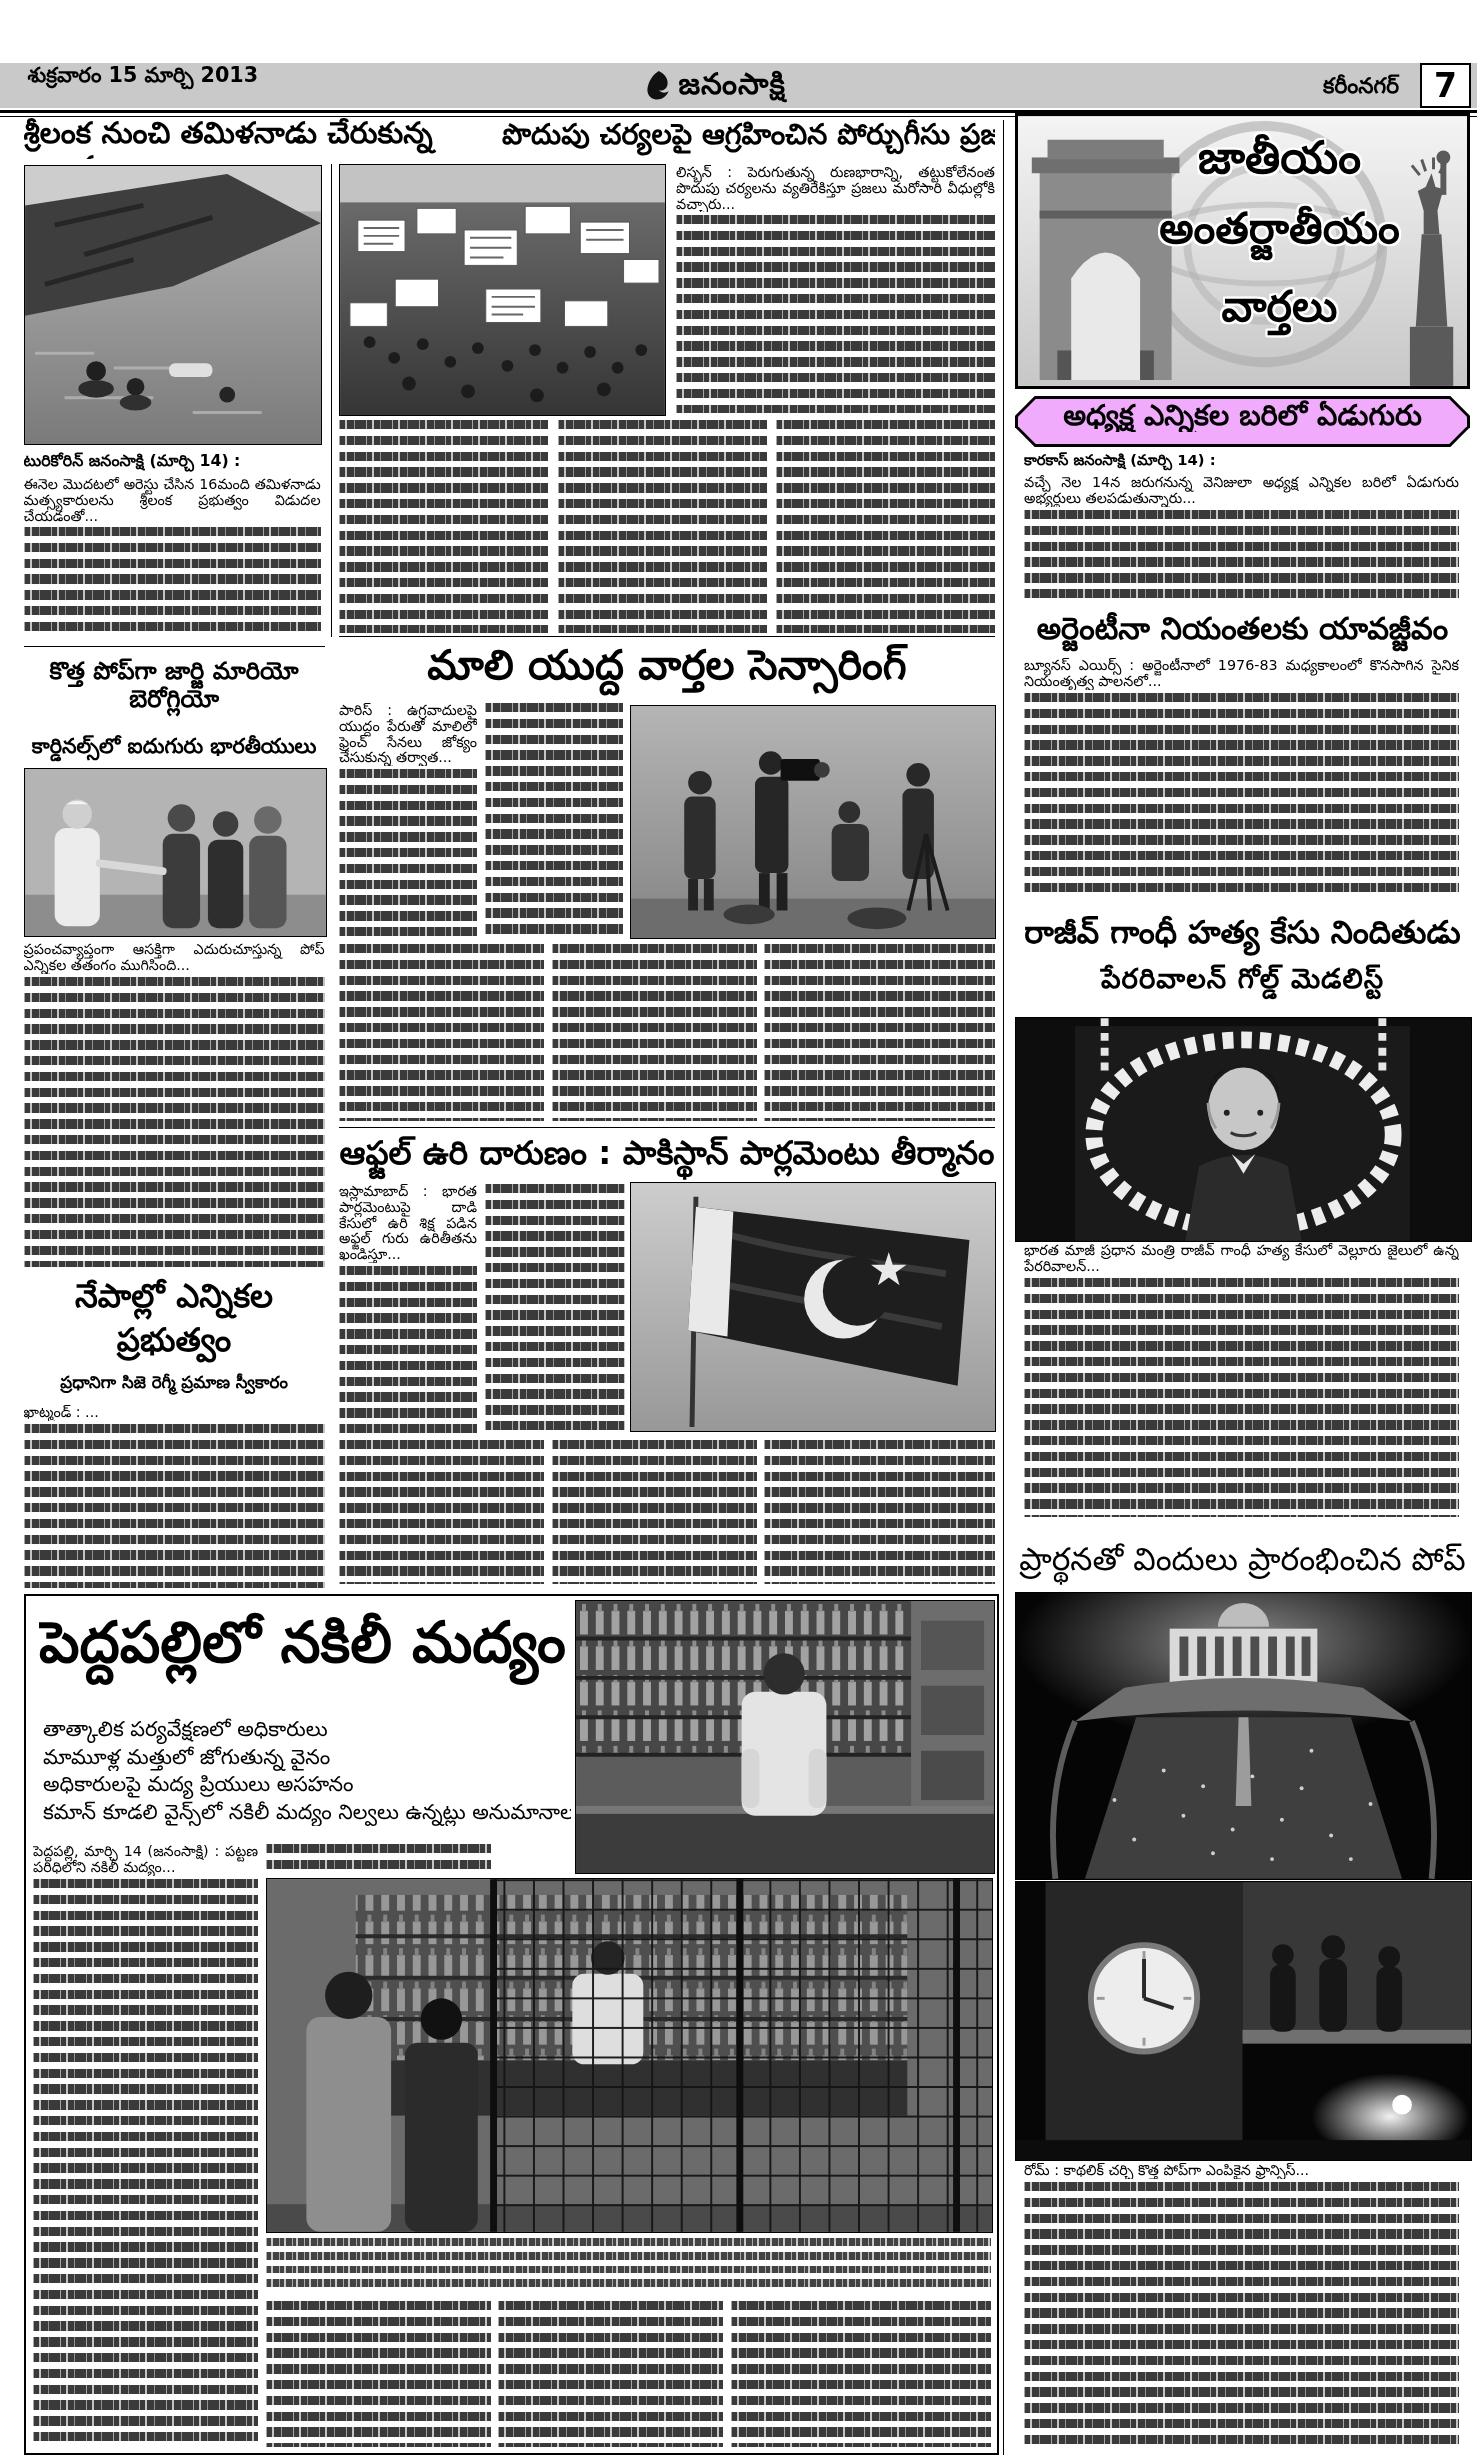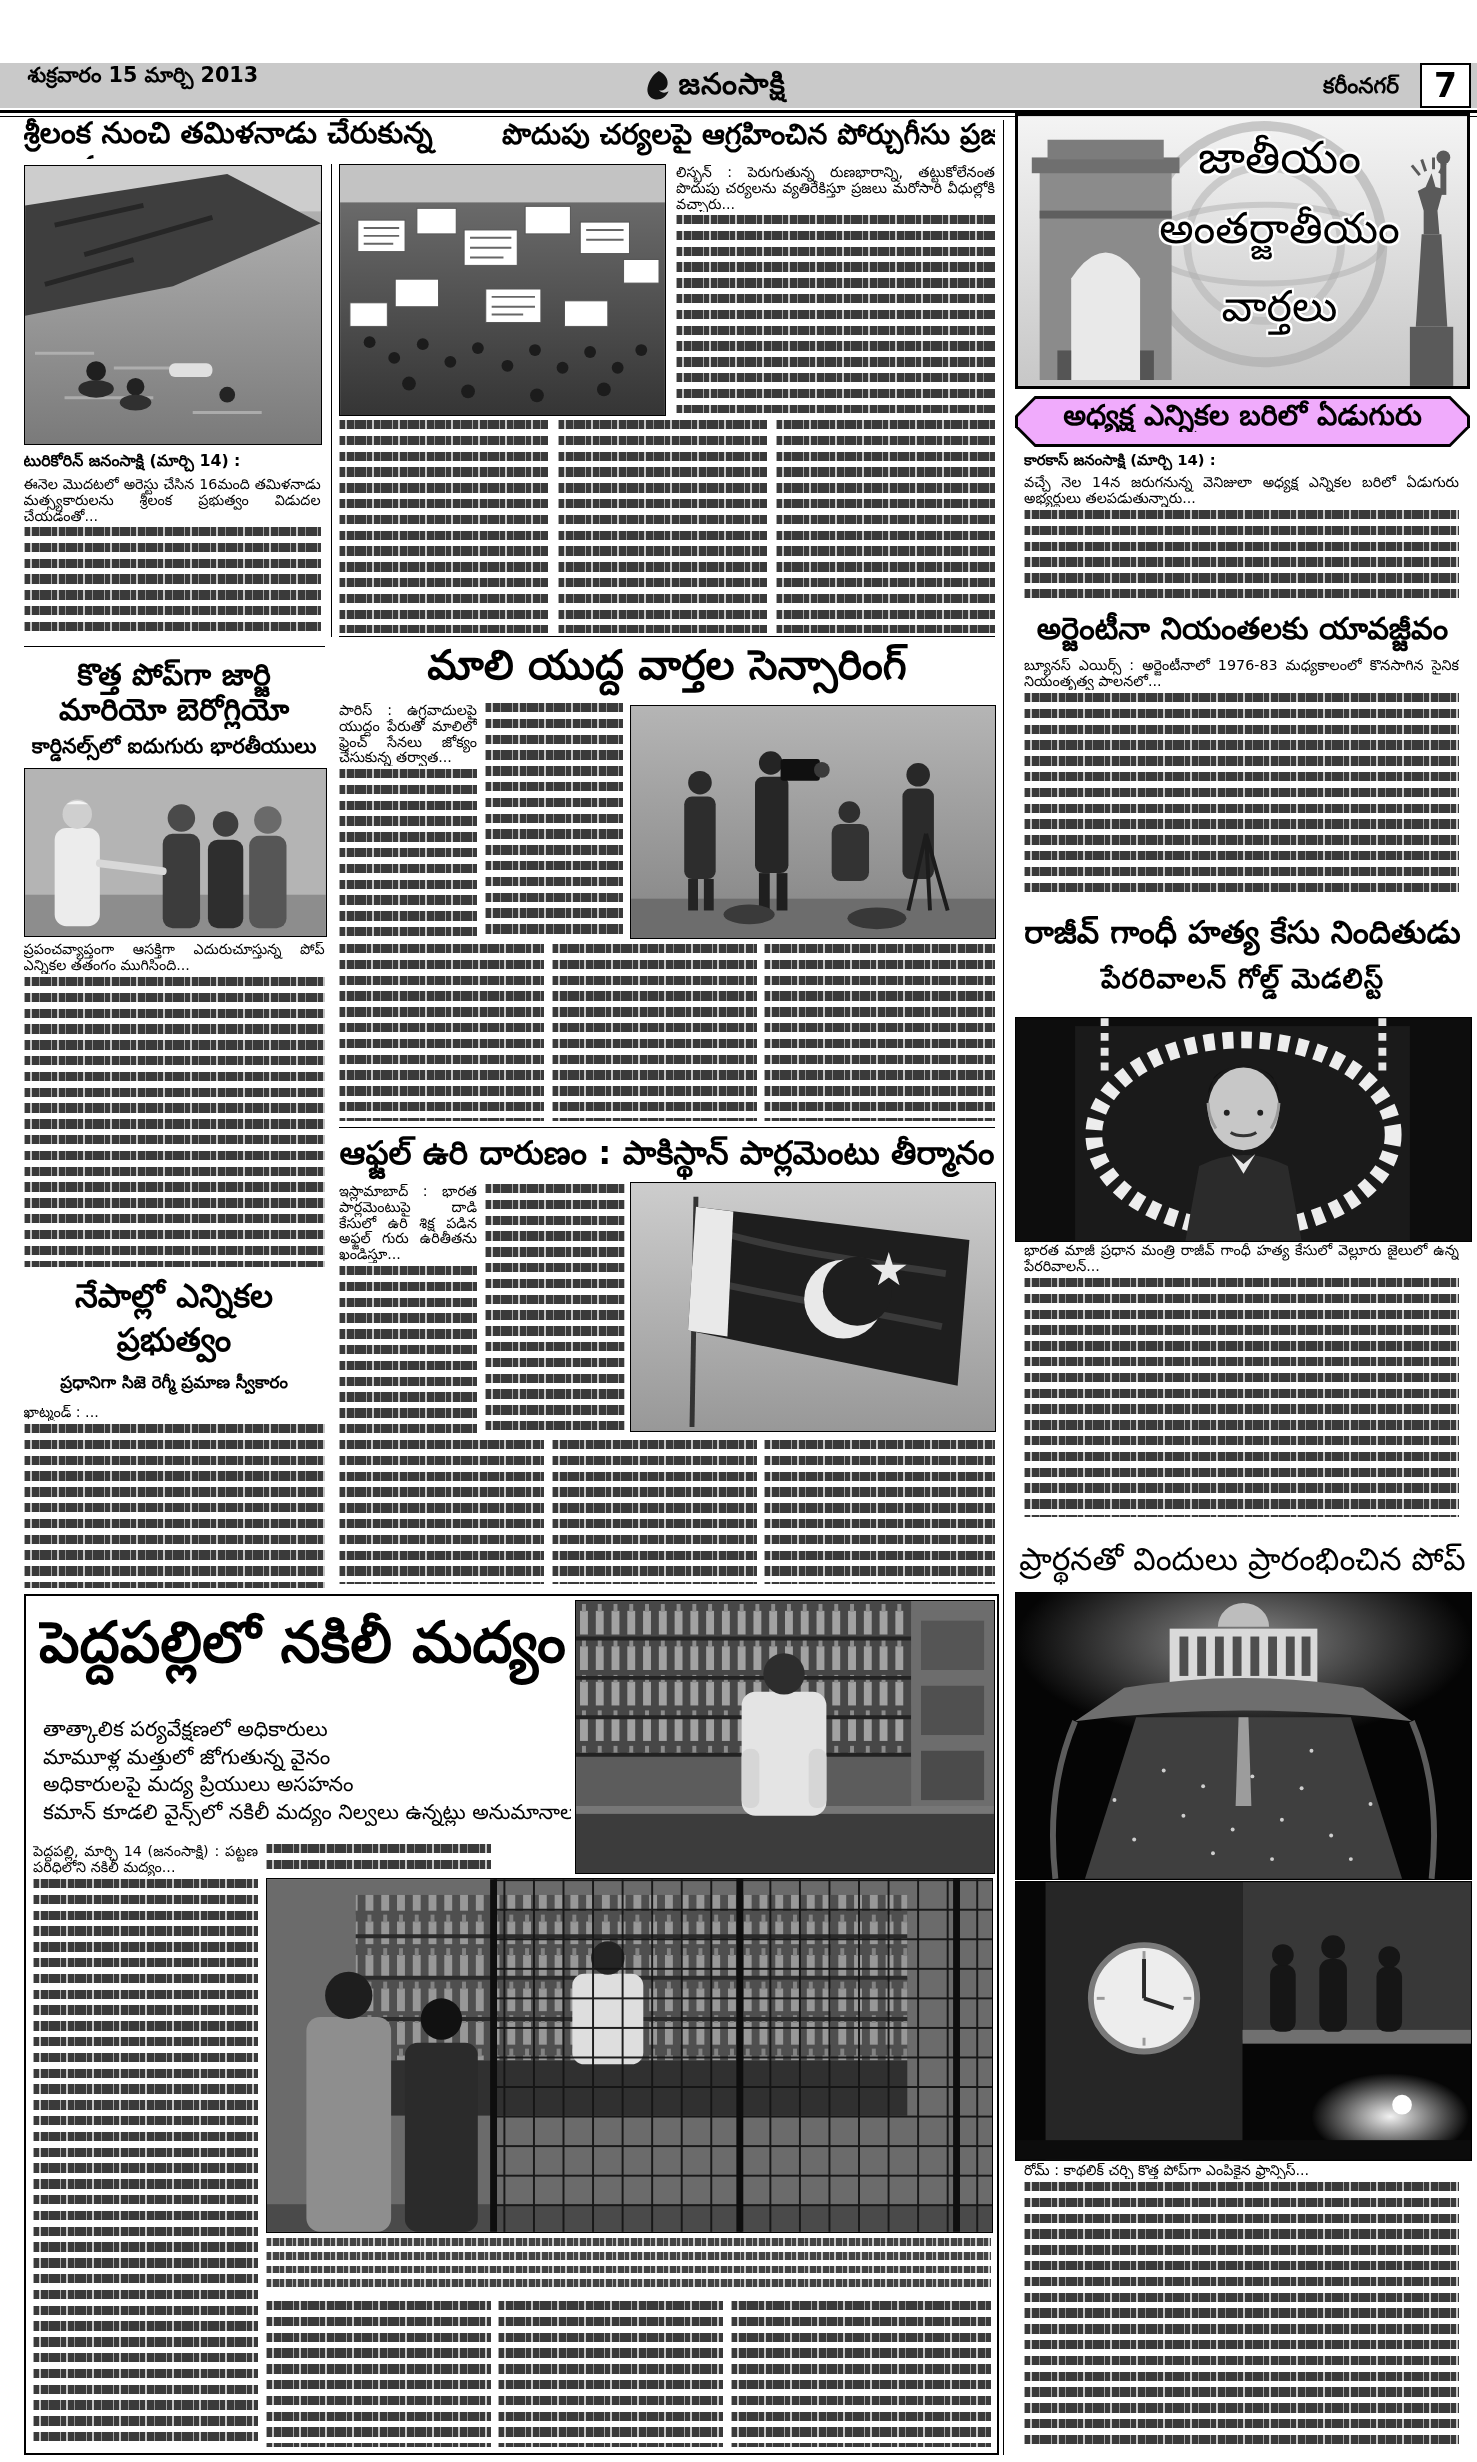--- a/index.html
+++ b/index.html
@@ -18,21 +18,21 @@
         rgba(255,255,255,.45) 14.8px 15.8px, transparent 15.8px 26.6px),
       repeating-linear-gradient(180deg, #1f1f1f 0 9.4px, #fff 9.4px 15.8px);}
   .sim-s{background-image:
       repeating-linear-gradient(90deg, rgba(255,255,255,.55) 0 1px, transparent 1px 4.9px,
         rgba(255,255,255,.7) 4.9px 6.9px, transparent 6.9px 12.8px),
       repeating-linear-gradient(180deg, #2a2a2a 0 7.9px, #fff 7.9px 13.8px);}
   .vr{width:1px;background:#000}
   .hr{height:1px;background:#000}
   .ph{border:1px solid #000;overflow:hidden;background:#9a9a9a}
   .headerbar{background:#c9c9c9;display:flex;}
-  .outline-txt{color:#000;font-weight:normal;
+  .outline-txt{color:#000;font-weight:bold;
      text-shadow:-2px -2px 0 #fff,2px -2px 0 #fff,-2px 2px 0 #fff,2px 2px 0 #fff,
                  0 -2px 0 #fff,0 2px 0 #fff,-2px 0 0 #fff,2px 0 0 #fff}
   .octa-outer{background:#000;
      clip-path:polygon(19.7px 0,calc(100% - 19.7px) 0,100% 19.7px,100% calc(100% - 19.7px),
        calc(100% - 19.7px) 100%,19.7px 100%,0 calc(100% - 19.7px),0 19.7px)}
   .octa-inner{position:absolute;left:3px;top:3px;right:3px;bottom:3px;background:#f0abfc;
      clip-path:polygon(17.7px 0,calc(100% - 17.7px) 0,100% 17.7px,100% calc(100% - 17.7px),
        calc(100% - 17.7px) 100%,17.7px 100%,0 calc(100% - 17.7px),0 17.7px);
      display:flex;align-items:flex-start;justify-content:center}
   .subhead-line{font-weight:normal;font-size:20.7px;line-height:27.6px;overflow:hidden;white-space:nowrap}
@@ -249,21 +249,21 @@
 <div class="abs body" style="left:339px;top:944px;width:205px;height:177px">
     <div class="sim"></div>
   </div>
 <div class="abs body" style="left:552px;top:944px;width:205px;height:177px">
     <div class="sim"></div>
   </div>
 <div class="abs body" style="left:764px;top:944px;width:231px;height:177px">
     <div class="sim"></div>
   </div>
 
-<div class="abs hl" style="left:23.6px;top:658px;width:301px;height:71px;font-size:30px">కొత్త పోప్‌గా జార్జి మారియో బెరోగ్లియో</div>
+<div class="abs hl" style="left:23.6px;top:658px;width:301px;height:71px;font-size:24px">కొత్త పోప్‌గా జార్జి మారియో బెరోగ్లియో</div>
 <div class="abs hl" style="left:23.6px;top:735px;width:301px;height:27.6px;font-size:20.7px;white-space:nowrap">కార్డినల్స్‌లో ఐదుగురు భారతీయులు</div>
 <div class="abs ph" style="left:23.6px;top:768px;width:301px;height:167px">
   <svg width="301" height="167" viewBox="0 0 306 170">
     <rect width="306" height="170" fill="#b4b4b4"></rect>
     <rect y="128" width="306" height="42" fill="#8d8d8d"></rect>
     <rect x="30" y="60" width="46" height="100" rx="12" fill="#ececec"></rect>
     <circle cx="53" cy="46" r="15" fill="#cfcfcf"></circle>
       <path d="M42,36 a14,9 0 0 1 22,0 z" fill="#f4f4f4"></path>
     <rect x="140" y="66" width="38" height="96" rx="10" fill="#3c3c3c"></rect>
       <circle cx="159" cy="50" r="14" fill="#4a4a4a"></circle>

